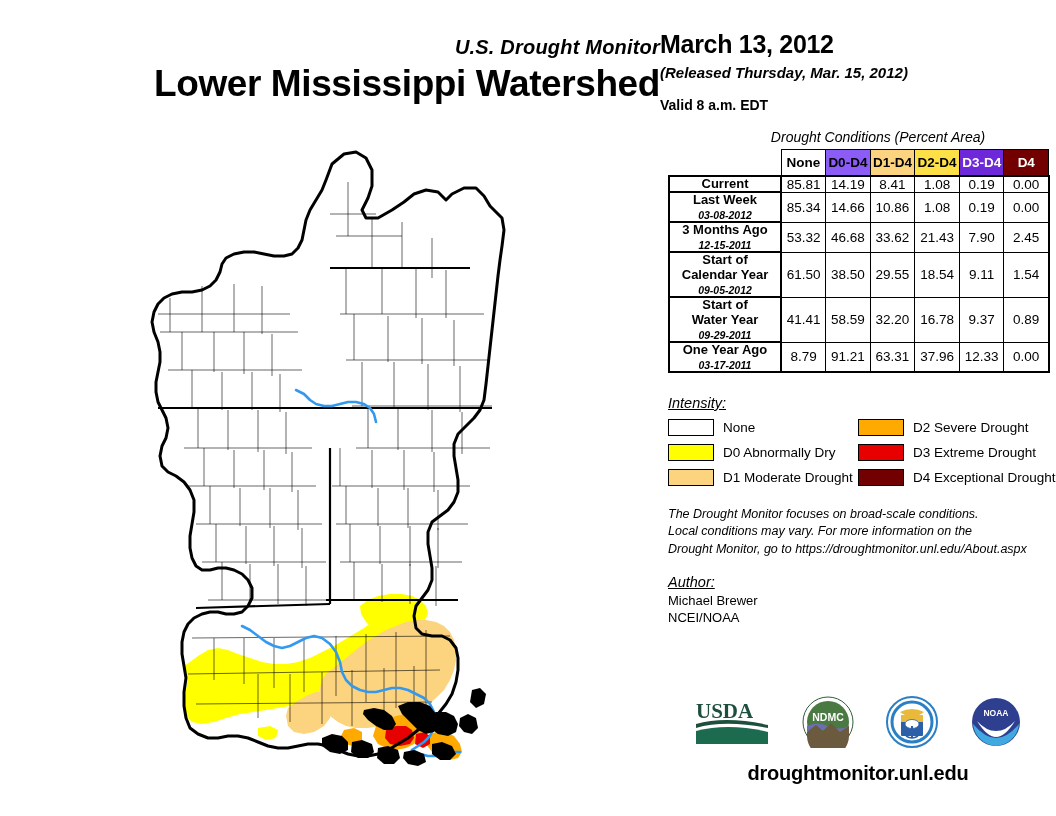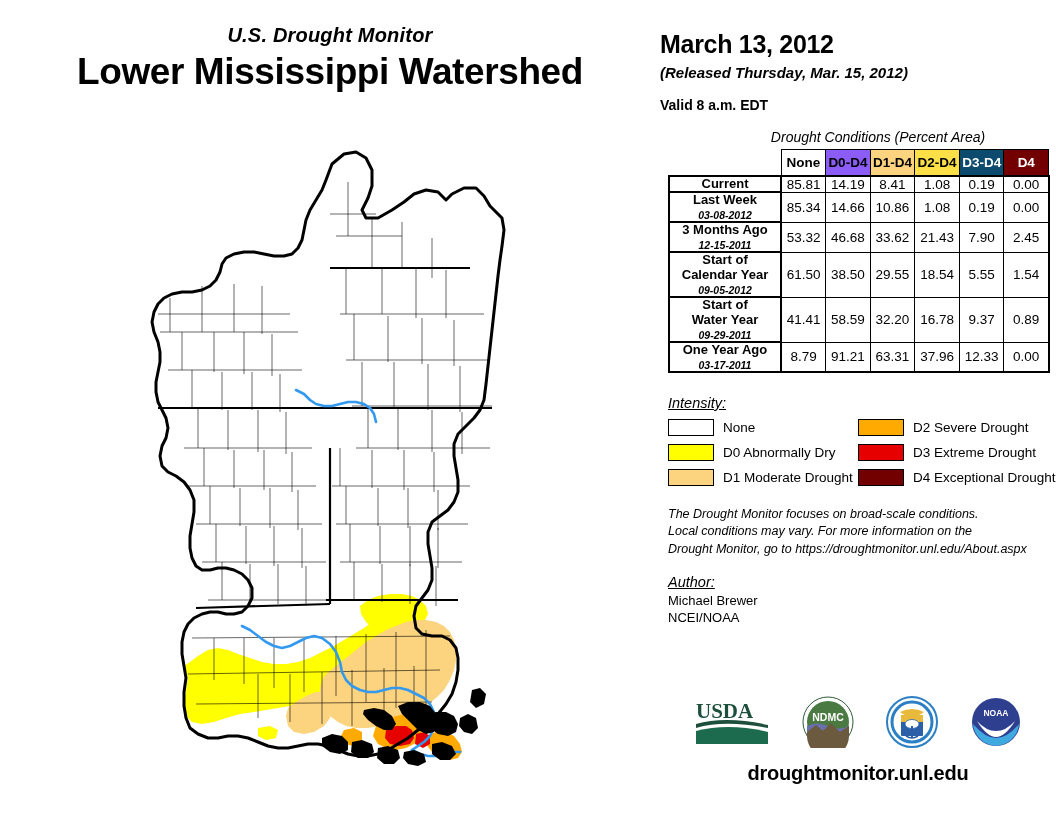--- a/index.html
+++ b/index.html
@@ -10,21 +10,21 @@
     font-family: "Liberation Sans", sans-serif;
     color: #000000;
     overflow: hidden;
     position: relative;
   }
 
   
   #left-panel {
     position: absolute; left: 0; top: 0; width: 660px; height: 816px;
   }
-  #title-block { width: 100%; text-align: center; padding-top: 24px; }
+  #title-block { width: 100%; text-align: right; padding-top: 36px; }
   #subtitle-line {
     font-size: 20px; font-weight: bold; font-style: italic;
     letter-spacing: 0.2px; line-height: 1.1;
   }
   #main-title {
     font-size: 37px; font-weight: bold; line-height: 1.1;
     margin-top: 6px; letter-spacing: -0.4px;
   }
   #map-wrap {
     position: absolute; left: 140px; top: 118px; width: 370px; height: 690px;
@@ -59,21 +59,21 @@
   .hdr {
     height: 26px; font-size: 13.5px; font-weight: bold;
     text-align: center; vertical-align: middle;
     border: 1px solid #000; width: 44.6px;
     color: #000;
   }
   .hdr-none  { background: #ffffff; }
   .hdr-d0    { background: #8b5cf6; }
   .hdr-d1    { background: #fcd37f; }
   .hdr-d2    { background: #fde047; }
-  .hdr-d3    { background: #0c4a6e; color: #ffffff; }
+  .hdr-d3    { background: #6d28d9; color: #ffffff; }
   .hdr-d4    { background: #730000; color: #ffffff; }
 
   .row-label {
     border: 2px solid #000; text-align: center; vertical-align: middle;
     padding: 4px 2px; background: #fff;
   }
   .row-label .rl-main { font-size: 13px; font-weight: bold; line-height: 1.15; }
   .row-label .rl-date { font-size: 10.5px; font-style: italic; font-weight: bold; margin-top: 1px; }
 
   .val {
@@ -410,21 +410,21 @@
         </tr>
         <tr class="tbody-row">
           <td class="row-label">
             <div class="rl-main">Start of<br>Calendar Year</div>
             <div class="rl-date">09-05-2012</div>
           </td>
           <td class="val first-val">61.50</td>
           <td class="val">38.50</td>
           <td class="val">29.55</td>
           <td class="val">18.54</td>
-          <td class="val">5.55</td>
+          <td class="val">9.11</td>
           <td class="val last-val">1.54</td>
         </tr>
         <tr class="tbody-row">
           <td class="row-label">
             <div class="rl-main">Start of<br>Water Year</div>
             <div class="rl-date">09-29-2011</div>
           </td>
           <td class="val first-val">41.41</td>
           <td class="val">58.59</td>
           <td class="val">32.20</td>

